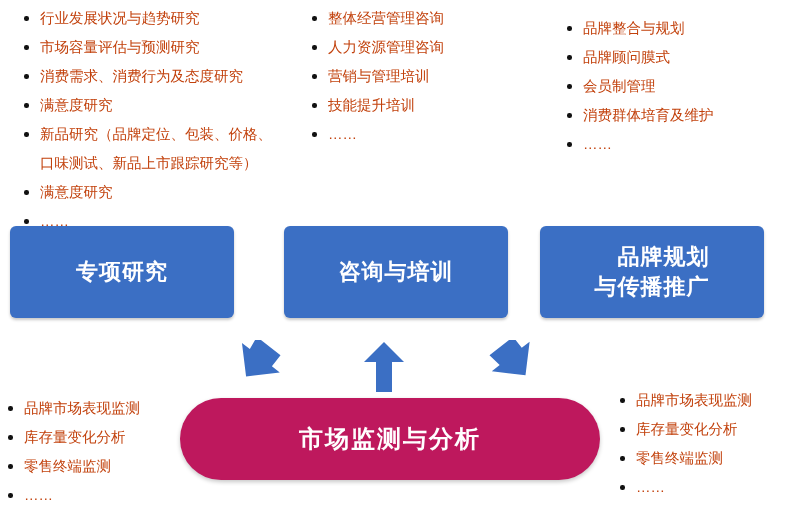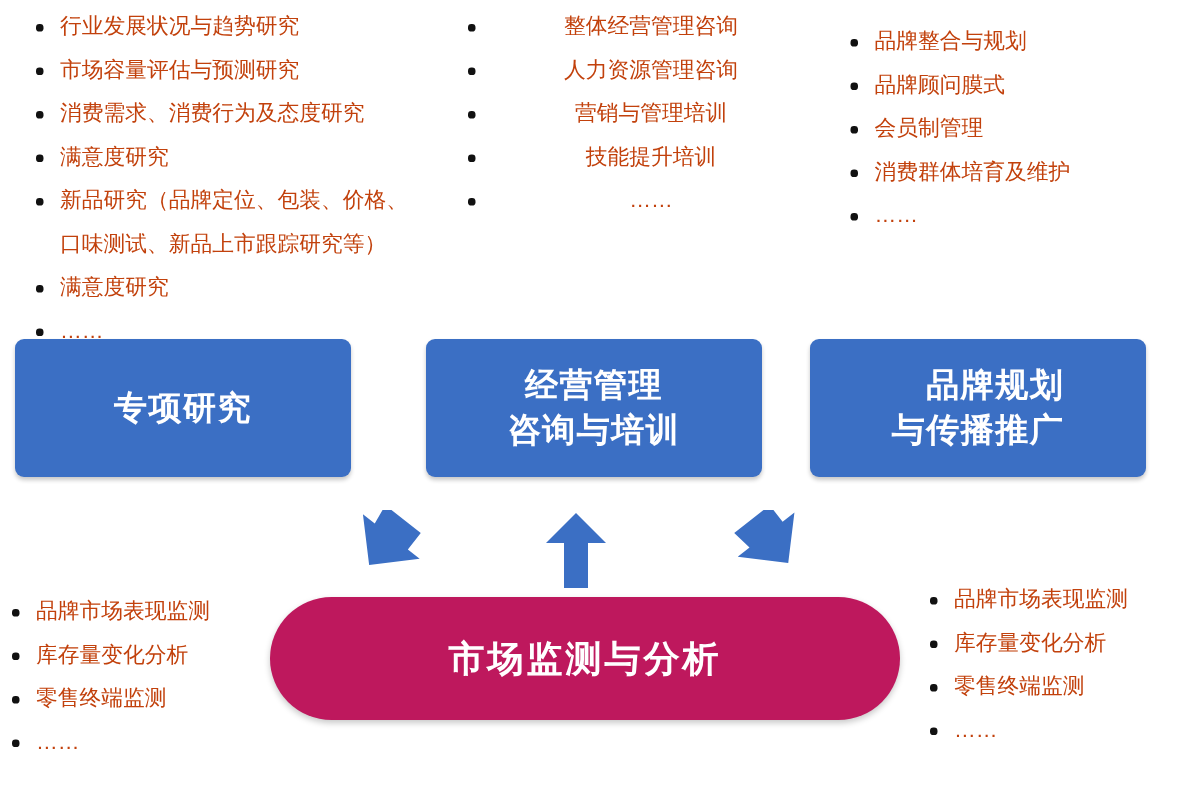--- a/index.html
+++ b/index.html
@@ -47,21 +47,21 @@
     background: #111111;
   }
   .bullet-list li.cont {
     padding-left: 18px;
   }
   .bullet-list li.cont::before {
     display: none;
   }
 
   #col-left-top  { left: 22px;  top: 4px;  width: 270px; }
-  #col-mid-top   { left: 310px; top: 4px;  width: 230px; text-align: center; }
+  #col-mid-top   { left: 310px; top: 4px;  width: 230px; }
   #col-right-top { left: 565px; top: 4px;  width: 225px; margin-top: 10px; }
 
   #col-bottom-left  { left: 6px;   top: 394px; width: 180px; }
   #col-bottom-right { left: 618px; top: 386px; width: 180px; }
 
   
   .blue-box {
     position: absolute;
     background: #3b6fc4;
     border-radius: 6px;
@@ -139,21 +139,20 @@
     <li>消费群体培育及维护</li>
     <li>……</li>
   </ul>
 
   <div class="blue-box" id="box-special">
     <div class="box-text">专项研究</div>
   </div>
 
   <div class="blue-box" id="box-consult">
     <div class="box-text">
-      <div>经营管理</div>
       <div>咨询与培训</div>
     </div>
   </div>
 
   <div class="blue-box" id="box-brand">
     <div class="box-text">
       <div>品牌规划</div>
       <div>与传播推广</div>
     </div>
   </div>

